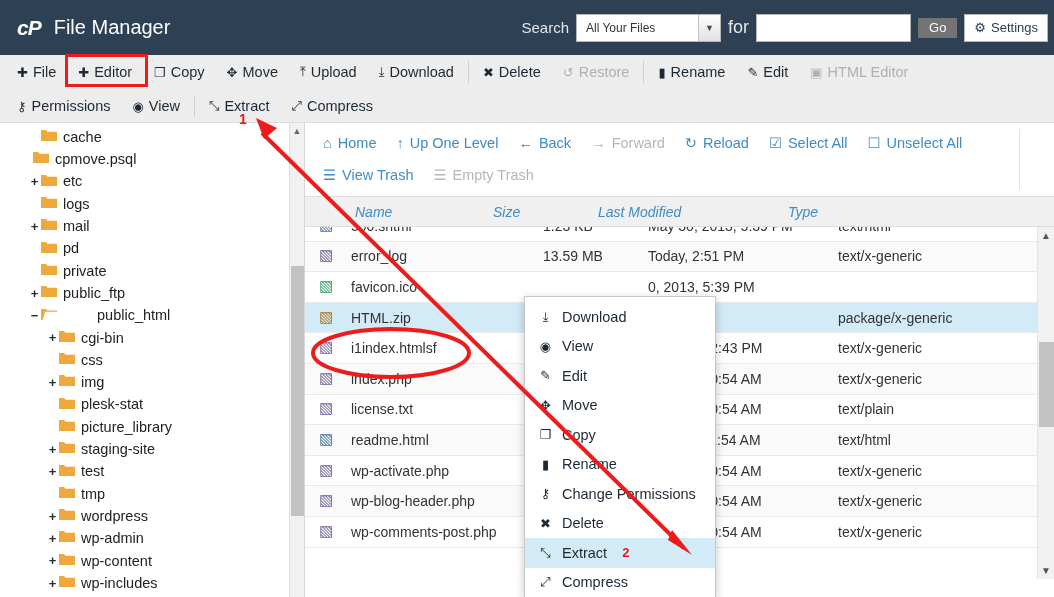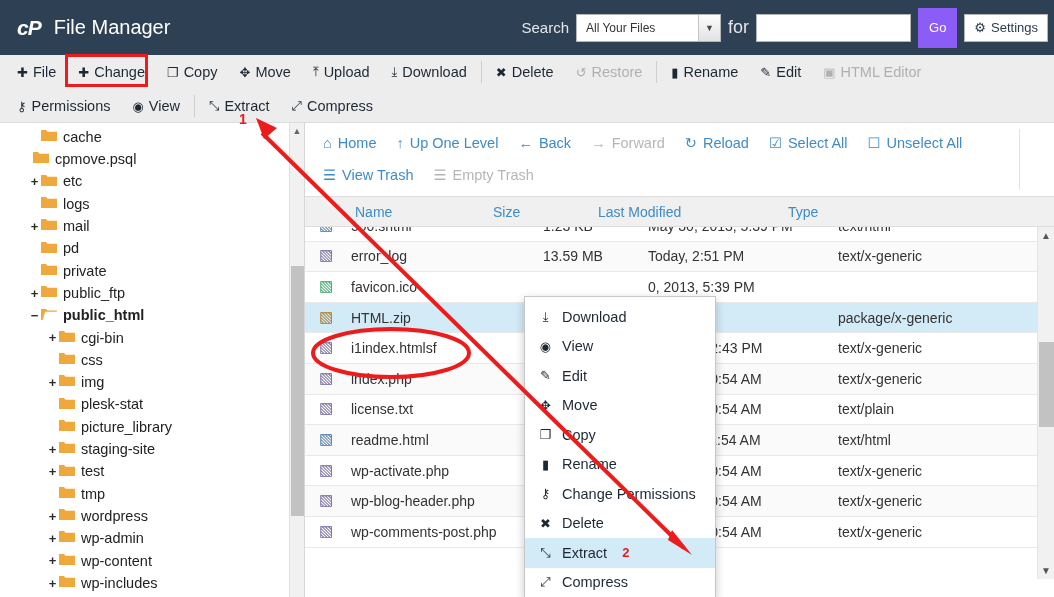--- a/index.html
+++ b/index.html
@@ -37,21 +37,21 @@
     background: linear-gradient(#fdfdfd,#e2e2e2); border-left: 1px solid #c3c3c3;
     display: flex; align-items: center; justify-content: center;
     font-size: 9px; color: #4b4b4b;
   }
   .search-for { color: #e4e7ea; font-size: 18px; }
   .search-input {
     width: 155px; height: 28px; background: #fff; border: 1px solid #b6b6b6;
     font-size: 12px; padding: 0 6px; color: #333; font-family: inherit;
   }
   .go-btn {
-    height: 40px; background: #8b5cf6; color: #fff; border: none;
+    height: 20px; background: #737373; color: #fff; border: none;
     font-size: 13px; padding: 0 11px; font-family: inherit; cursor: pointer;
   }
   .settings-btn {
     height: 28px; background: #fff; border: 1px solid #b6b6b6; color: #2b3c4e;
     font-size: 13px; padding: 0 9px; display: flex; align-items: center;
     gap: 5px; cursor: pointer; font-family: inherit;
   }
 
   
   .toolbar {
@@ -78,21 +78,21 @@
   .tree { padding: 3px 0 0 0; font-size: 14.5px; color: #222; }
   .tree-row {
     display: flex; align-items: center; height: 22.3px; white-space: nowrap;
     cursor: pointer;
   }
   .tw-toggle {
     width: 13px; text-align: center; font-weight: bold; font-size: 13px;
     color: #2b2b2b; flex: 0 0 auto;
   }
   .tw-folder { margin-right: 6px; flex: 0 0 auto; }
-  .tree-row.open > .tree-label { font-weight: bold; }
+  .tree-row.open > .tree-label { font-weight: normal; margin-left: 34px; }
   .tree-label { line-height: 1; }
   .sb-scroll {
     position: absolute; right: 0; top: 0; width: 15px; height: 100%;
     background: #f1f1f1; border-left: 1px solid #e0e0e0;
   }
   .sb-up {
     height: 15px; display: flex; align-items: center; justify-content: center;
     font-size: 9px; color: #666;
   }
   .sb-thumb {
@@ -108,21 +108,21 @@
     color: #3e8bc9; padding: 0 10px; cursor: pointer; white-space: nowrap;
   }
   .nav-item.disabled { color: #b6b6b6; cursor: default; }
   .nav-sep {
     position: absolute; right: 34px; top: 6px; bottom: 6px; width: 1px;
     background: #e2e2e2;
   }
 
   .table-head {
     display: flex; background: #f0f0f0; border-bottom: 1px solid #ddd;
-    height: 30px; align-items: center; font-size: 14px; color: #3e8bc9;
+    height: 30px; align-items: center; font-size: 14px; color: #3e8bc9; font-style: italic;
   }
   .th-name { width: 188px; padding-left: 50px; }
   .th-size { width: 105px; }
   .th-mod  { width: 190px; }
   .th-type { flex: 1; }
 
   .table-body { position: relative; height: 352px; overflow: hidden; }
   .frow {
     display: flex; align-items: center; height: 30.6px;
     border-bottom: 1px solid #e9e9e9; font-size: 14px; color: #333;
@@ -203,21 +203,21 @@
   </div>
 
   <div class="toolbar">
     <div class="tb-row" id="tb-row1">
         <div class="tb-item">
           <span class="tb-icon">✚</span>
           <span>File</span>
         </div>
         <div class="tb-item">
           <span class="tb-icon">✚</span>
-          <span>Change</span>
+          <span>Editor</span>
         </div>
         <div class="tb-item">
           <span class="tb-icon">❐</span>
           <span>Copy</span>
         </div>
         <div class="tb-item">
           <span class="tb-icon">✥</span>
           <span>Move</span>
         </div>
         <div class="tb-item">

